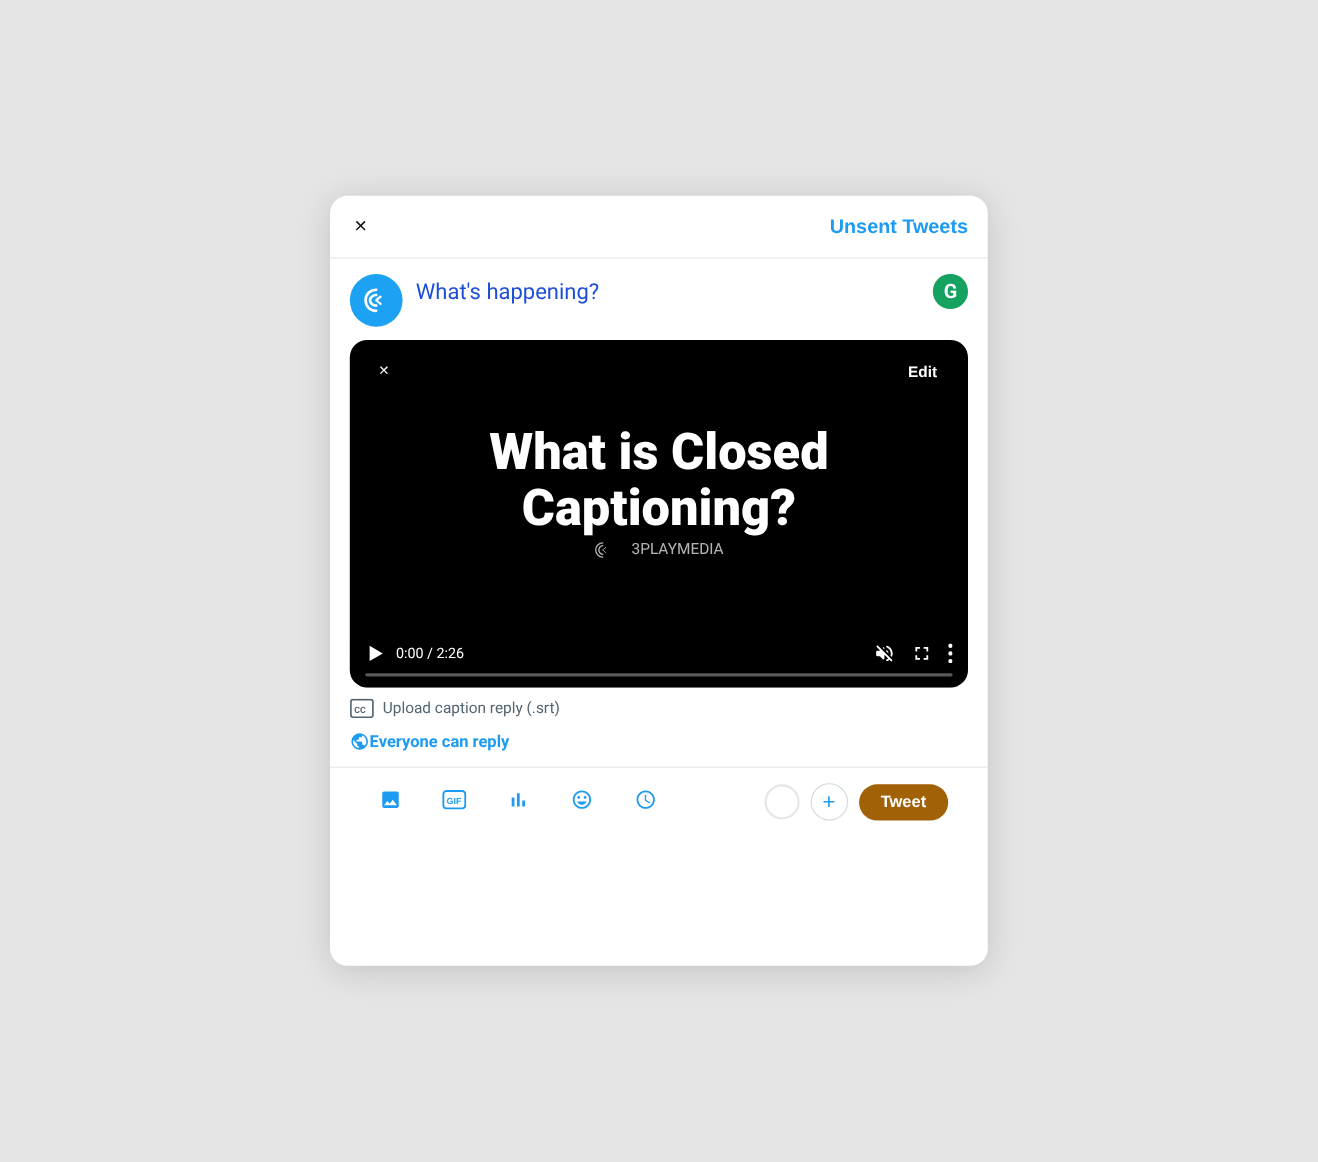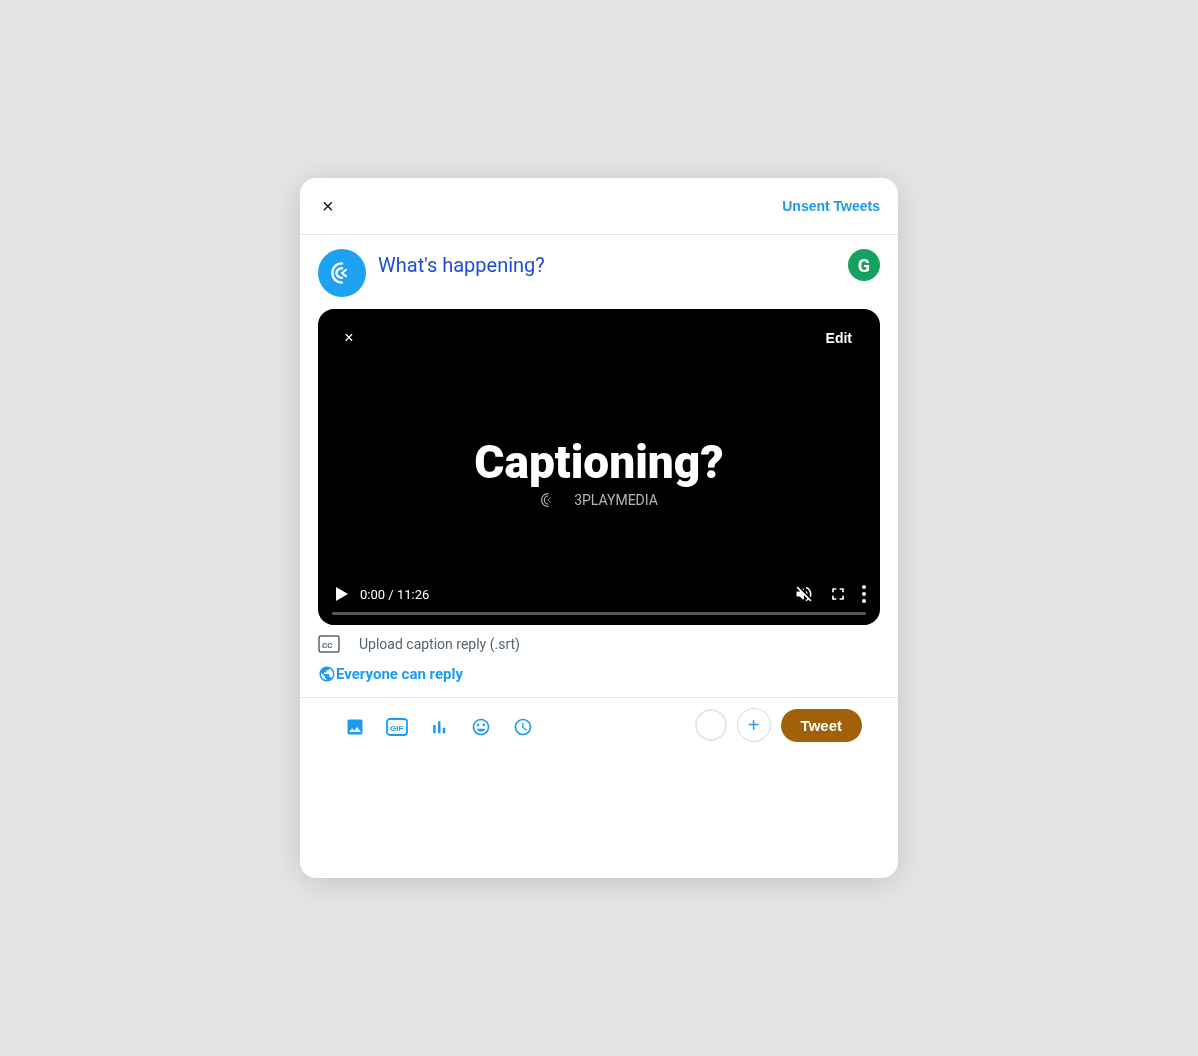--- a/index.html
+++ b/index.html
@@ -39,21 +39,21 @@
       border-radius: 50%;
       display: flex;
       align-items: center;
       justify-content: center;
     }
     .unsent-tweets-btn {
       background: none;
       border: none;
       cursor: pointer;
       color: #1d9bf0;
-      font-size: 14px;
+      font-size: 18px;
       font-weight: 700;
     }
     .composer-area {
       display: flex;
       flex-direction: column;
       flex: 1;
       padding: 14px 18px 0 18px;
     }
     .composer-top {
       display: flex;
@@ -209,21 +209,21 @@
     }
     .progress-fill {
       height: 100%;
       background: rgba(255,255,255,0.9);
       border-radius: 2px;
       width: 0%;
     }
     .caption-upload {
       display: flex;
       align-items: center;
-      gap: 19px;
+      gap: 8px;
       margin-bottom: 12px;
       color: #536471;
       font-size: 14px;
       cursor: pointer;
     }
     .caption-upload svg { flex-shrink: 0; }
     .everyone-reply {
       display: flex;
       align-items: center;
       gap: 0;
@@ -233,23 +233,23 @@
       cursor: pointer;
       margin-bottom: 14px;
     }
     .divider {
       border: none;
       border-top: 1px solid #e6e6e6;
       margin: 0 -18px;
     }
     .toolbar {
       display: flex;
-      align-items: flex-start;
+      align-items: flex-end;
       padding: 10px 18px;
-      gap: 4px;
+      gap: 20px;
     }
     .toolbar-icon-btn {
       background: none;
       border: none;
       cursor: pointer;
       color: #1d9bf0;
       width: 38px;
       height: 38px;
       display: flex;
       align-items: center;
@@ -326,41 +326,41 @@
 
     <div class="video-container">
 
       <div class="video-overlay-top">
         <button class="video-close-btn">×</button>
         <button class="video-edit-btn">Edit</button>
       </div>
 
       <div class="video-content">
         <div class="video-title">
-          <br>
+          <span>What is Closed</span><br>
           <span>Captioning?</span>
         </div>
         <div class="video-brand">
           <svg width="16" height="16" viewBox="0 0 40 40" fill="none">
             <path d="M20 4 C11 4, 4 11, 4 20 C4 29, 11 36, 20 36" stroke="rgba(255,255,255,0.7)" stroke-width="3" fill="none" stroke-linecap="round"></path>
             <path d="M20 10 C15 10, 11 15, 11 20 C11 25, 15 30, 20 30" stroke="rgba(255,255,255,0.7)" stroke-width="3" fill="none" stroke-linecap="round"></path>
             <path d="M20 20 C20 20, 23 17, 27 14 M20 20 C20 20, 23 23, 27 26" stroke="rgba(255,255,255,0.7)" stroke-width="2" fill="none" stroke-linecap="round"></path>
           </svg>
           <span>3PLAYMEDIA</span>
         </div>
       </div>
 
       <div class="video-controls">
         <div class="controls-row">
           <button class="play-btn">
             <svg width="18" height="18" viewBox="0 0 18 18" fill="white">
               <polygon points="4,2 16,9 4,16"></polygon>
             </svg>
           </button>
-          <span class="time-display">0:00 / 11:26</span>
+          <span class="time-display">0:00 / 2:26</span>
           <div class="controls-right">
 
             <button class="ctrl-btn">
               <svg width="20" height="20" viewBox="0 0 24 24" fill="white">
                 <path d="M3.63 3.63a.996.996 0 000 1.41L7.29 8.7 7 9H4c-.55 0-1 .45-1 1v4c0 .55.45 1 1 1h3l3.29 3.29c.63.63 1.71.18 1.71-.71v-4.17l4.18 4.18c-.49.37-1.02.68-1.6.91-.36.14-.58.53-.58.92 0 .72.73 1.18 1.39.91.8-.33 1.55-.77 2.22-1.31l1.34 1.34a.996.996 0 101.41-1.41L5.05 3.63c-.39-.39-1.02-.39-1.42 0zM19 12c0 .82-.15 1.61-.41 2.34l1.53 1.53c.56-1.17.88-2.48.88-3.87 0-3.83-2.4-7.11-5.78-8.4-.59-.23-1.22.23-1.22.86v.19c0 .38.25.71.61.85C17.18 6.54 19 9.06 19 12zm-8.71-6.29l-.17.17L12 7.76V6.41c0-.89-1.08-1.33-1.71-.7zM16.5 12A4.5 4.5 0 0014 7.97v1.79l2.48 2.48c.01-.08.02-.16.02-.24z"></path>
               </svg>
             </button>
 
             <button class="ctrl-btn">
               <svg width="20" height="20" viewBox="0 0 24 24" fill="white">

